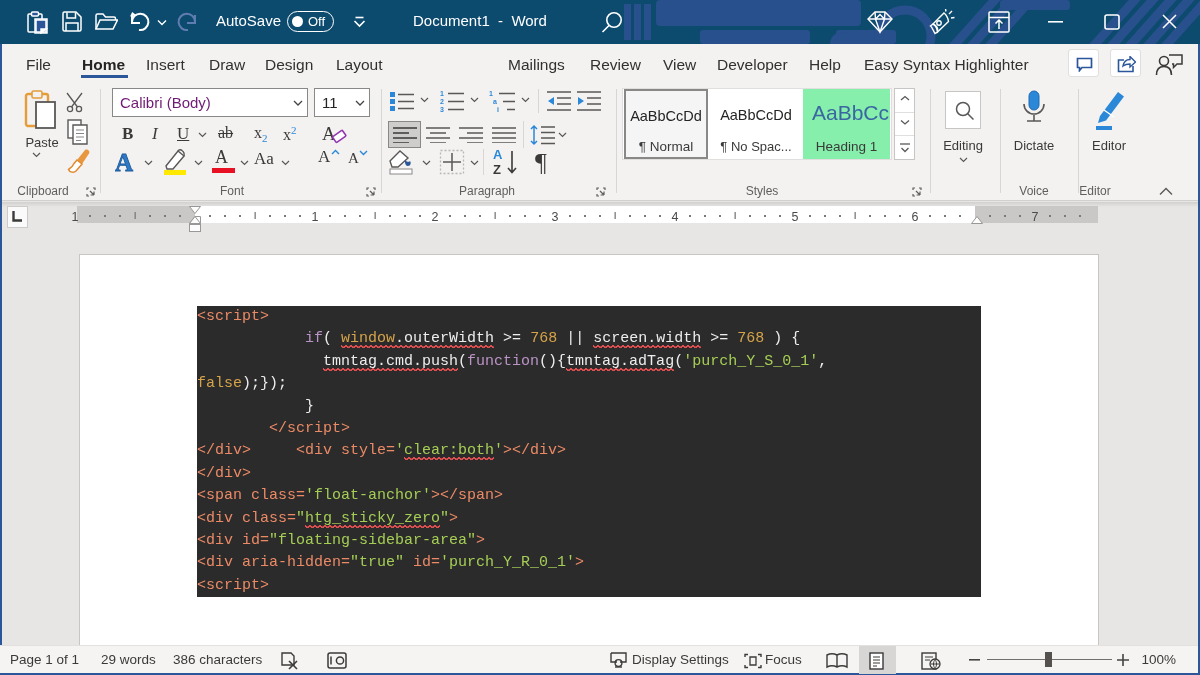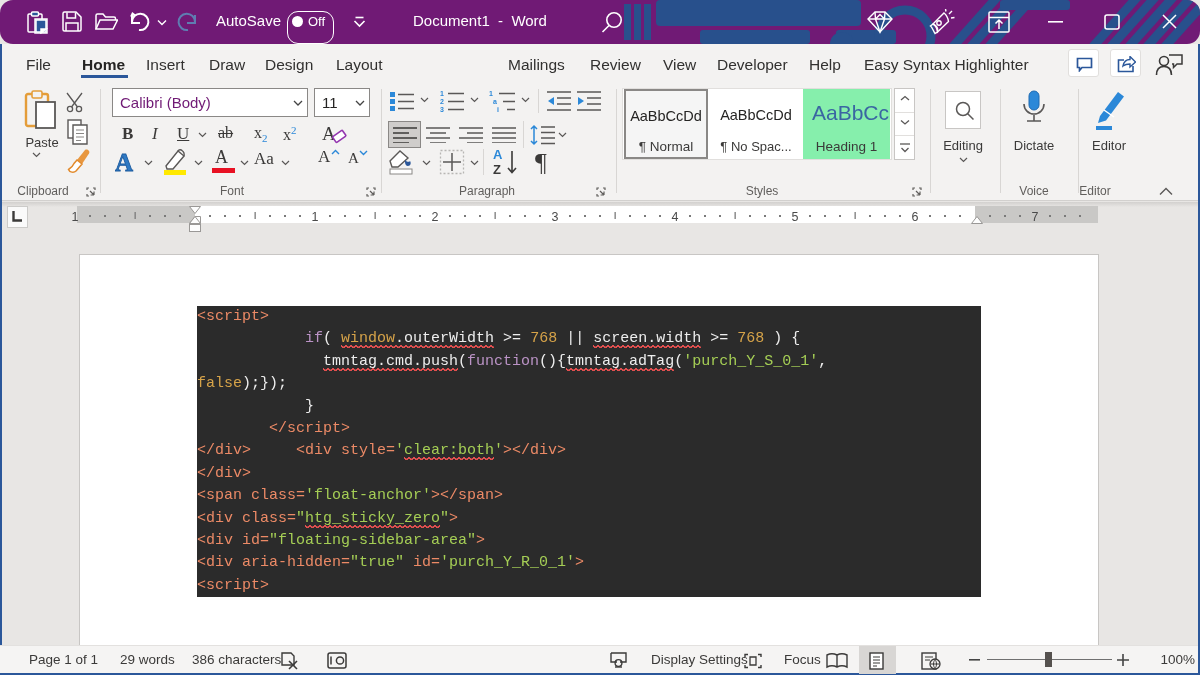--- a/index.html
+++ b/index.html
@@ -1,21 +1,21 @@
 <!DOCTYPE html>
 <html><head>
 <meta charset="utf-8">
 <style>
   * { margin:0; padding:0; box-sizing:border-box; }
   html,body { width:1200px; height:675px; overflow:hidden; }
   body { font-family:"Liberation Sans", sans-serif; position:relative; background:#e8e6e4; }
   .abs { position:absolute; }
 
   
-  #titlebar { position:absolute; left:0; top:0; width:1200px; height:44px; background:#701a75; overflow:hidden;border-radius:13px; }
+  #titlebar { position:absolute; left:0; top:0; width:1200px; height:44px; background:#0c4a6e; overflow:hidden; }
   #titlebar svg.deco { position:absolute; left:0; top:0; }
   .ttxt { color:#ffffff; font-size:15px; }
 
   
   #tabrow { position:absolute; left:2px; top:44px; width:1196px; height:41px; background:#f3f2f1; }
   .tab { position:absolute; top:0; height:41px; line-height:41px; color:#323130; font-size:15.5px; }
   .tab.sel { color:#252423; font-weight:bold; }
   #homeline { position:absolute; left:79px; top:31px; width:47px; height:3px; background:#2b579a; }
 
   
@@ -40,21 +40,21 @@
     background-image:radial-gradient(ellipse 3.2px 3.2px at 2.5px 0px, rgba(0,0,0,0) 1.4px, #e04f4f 1.6px, #e04f4f 2.7px, rgba(0,0,0,0) 2.9px);
     background-size:5px 4px; background-repeat:repeat-x; }
 
   
   #ruler { position:absolute; left:75px; top:4px; width:1021px; height:17px; background:#c9c8c6; }
   #rulerwhite { position:absolute; left:118px; top:0; width:780px; height:17px; background:#ffffff; }
   #lbox { position:absolute; left:5px; top:4px; width:21px; height:22px; background:#fafafa; border:1px solid #cccbc9; }
 
   
   #statusbar { position:absolute; left:0px; top:645px; width:1200px; height:28px; background:#f5f4f3; border-top:1px solid #e3e1df; color:#3b3a39; font-size:13.5px; z-index:5; }
-  .sitem { position:absolute; top:0; height:28px; line-height:27px;margin-left:19px; }
+  .sitem { position:absolute; top:0; height:28px; line-height:27px; }
 
   
   #frameL { position:absolute; left:0; top:44px; width:2px; height:601px; background:#2b579a; }
   #frameR { position:absolute; right:0; top:44px; width:2px; height:629px; background:#2b579a; z-index:6; }
   #frameB { position:absolute; left:0; top:673px; width:1200px; height:2px; background:#2b579a; }
 </style>
 </head>
 <body>
 
 <div id="titlebar">
@@ -111,21 +111,21 @@
     <path d="M1 5.5 L3.2 1 L7.5 4.2 Z" fill="#fff" stroke="none"></path>
   </svg>
   <svg class="abs" style="left:157px;top:19px;" width="10" height="7" viewBox="0 0 10 7">
     <path d="M1 1.5 L5 5.5 L9 1.5" fill="none" stroke="#fff" stroke-width="1.4"></path>
   </svg>
   <svg class="abs" style="left:176px;top:11px;" width="22" height="22" viewBox="0 0 22 22">
     <path d="M19 4 V12 H11" fill="none" stroke="#5f7db1" stroke-width="2"></path>
     <path d="M19 11 A8.2 8.2 0 1 0 12 19" fill="none" stroke="#5f7db1" stroke-width="2"></path>
   </svg>
   <span class="ttxt abs" style="left:216px;top:12px;">AutoSave</span>
-  <div class="abs" style="left:287px;top:11px;width:47px;height:33px;border:1.5px solid #fff;border-radius:11px;">
+  <div class="abs" style="left:287px;top:11px;width:47px;height:21px;border:1.5px solid #fff;border-radius:11px;">
     <div class="abs" style="left:4px;top:3.5px;width:11px;height:11px;border-radius:50%;background:#fff;"></div>
     <span class="abs" style="left:20px;top:1.5px;font-size:13px;color:#fff;">Off</span>
   </div>
   <svg class="abs" style="left:352px;top:16px;" width="15" height="12" viewBox="0 0 15 12">
     <path d="M3.5 1.5 H11.5" stroke="#fff" stroke-width="1.6"></path>
     <path d="M2.5 5 L7.5 10 L12.5 5" fill="none" stroke="#fff" stroke-width="1.6"></path>
   </svg>
   <span class="ttxt abs" style="left:831px;top:12px;left:831px;">&nbsp;</span>
   <span class="ttxt abs" style="left:0;top:12px;width:960px;text-align:center;">Document1&nbsp;&nbsp;-&nbsp;&nbsp;Word</span>
 

